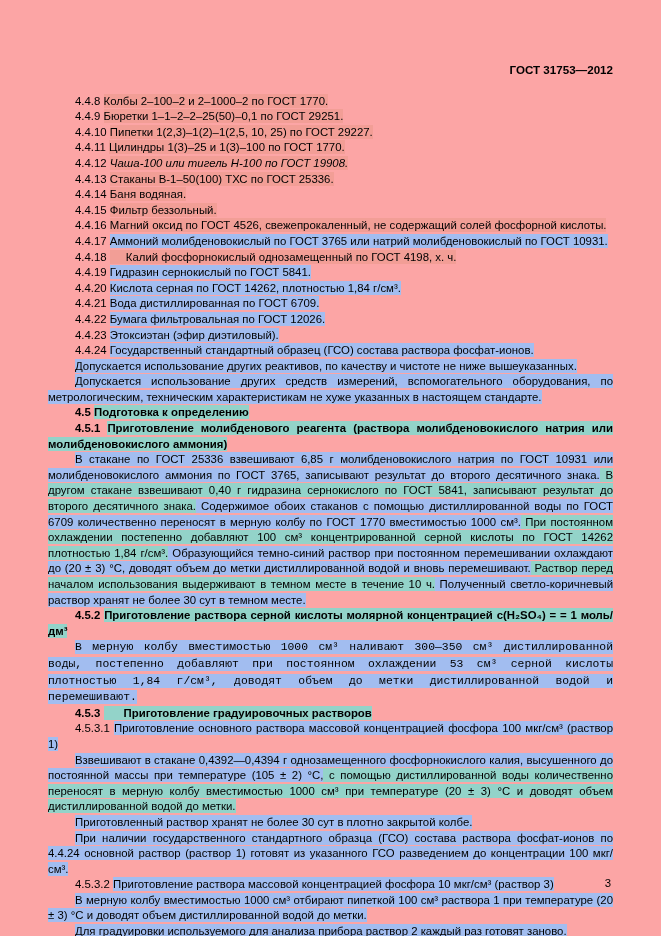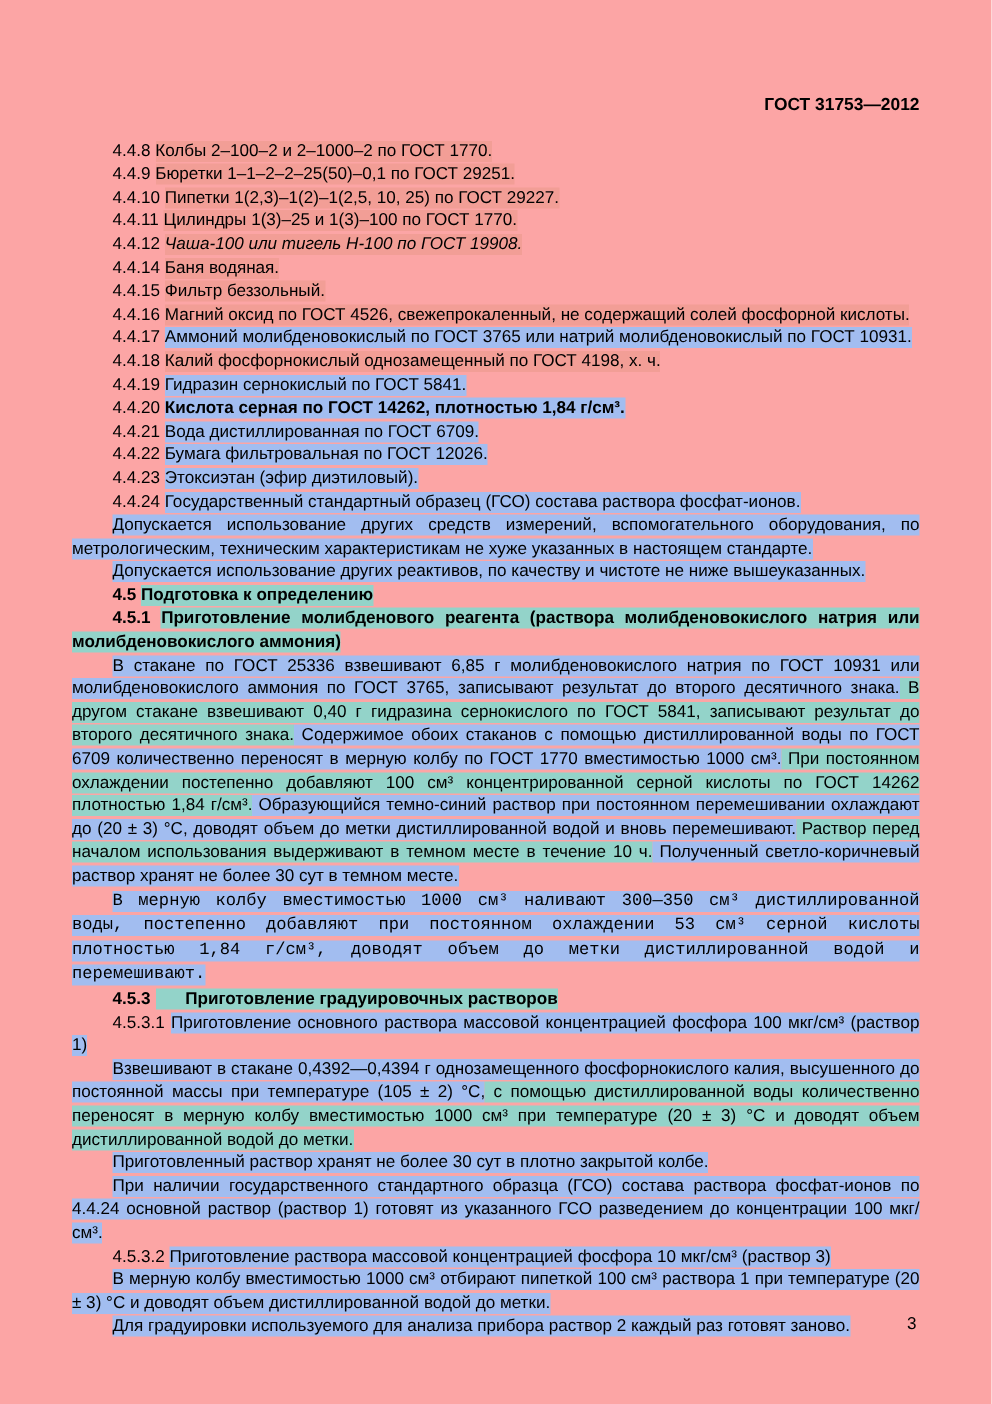--- a/index.html
+++ b/index.html
@@ -50,36 +50,38 @@
 
 <div class="page">
   <div class="doc-header">ГОСТ 31753—2012</div>
 
   <div class="doc-body">
       <p><span>4.4.8 </span><span style="background-color: rgb(242, 158, 150);">Колбы 2–100–2 и 2–1000–2 по ГОСТ 1770.</span></p>
       <p><span>4.4.9 </span><span style="background-color: rgb(242, 158, 150);">Бюретки 1–1–2–2–25(50)–0,1 по ГОСТ 29251.</span></p>
       <p><span>4.4.10 </span><span style="background-color: rgb(242, 158, 150);">Пипетки 1(2,3)–1(2)–1(2,5, 10, 25) по ГОСТ 29227.</span></p>
       <p><span>4.4.11 </span><span style="background-color: rgb(242, 158, 150);">Цилиндры 1(3)–25 и 1(3)–100 по ГОСТ 1770.</span></p>
       <p><span>4.4.12 </span><span style="background-color: rgb(242, 158, 150); font-style: italic;">Чаша-100 или тигель Н-100 по ГОСТ 19908.</span></p>
+      <p><span>4.4.13 </span><span style="background-color: rgb(242, 158, 150);">Стаканы В-1–50(100) ТХС по ГОСТ 25336.</span></p>
       <p><span>4.4.14 </span><span style="background-color: rgb(242, 158, 150);">Баня водяная.</span></p>
       <p><span>4.4.15 </span><span style="background-color: rgb(242, 158, 150);">Фильтр беззольный.</span></p>
       <p><span>4.4.16 </span><span style="background-color: rgb(242, 158, 150);">Магний оксид по ГОСТ 4526, свежепрокаленный, не содержащий солей фосфорной кислоты.</span></p>
       <p><span>4.4.17 </span><span style="background-color: rgb(162, 189, 240);">Аммоний молибденовокислый по ГОСТ 3765 или натрий молибденовокислый по ГОСТ 10931.</span></p>
-      <p><span>4.4.18 </span><span style="background-color: rgb(242, 158, 150);">Калий фосфорнокислый однозамещенный по ГОСТ 4198, х. ч.</span></p>
+      <p><span>4.4.18 </span><span style="background-color: rgb(242, 158, 150); padding-left: 16px;">Калий фосфорнокислый однозамещенный по ГОСТ 4198, х. ч.</span></p>
       <p><span>4.4.19 </span><span style="background-color: rgb(162, 189, 240);">Гидразин сернокислый по ГОСТ 5841.</span></p>
-      <p><span>4.4.20 </span><span style="background-color: rgb(162, 189, 240); font-weight: bold;">Кислота серная по ГОСТ 14262, плотностью 1,84 г/см³.</span></p>
+      <p><span>4.4.20 </span><span style="background-color: rgb(162, 189, 240);">Кислота серная по ГОСТ 14262, плотностью 1,84 г/см³.</span></p>
       <p><span>4.4.21 </span><span style="background-color: rgb(162, 189, 240);">Вода дистиллированная по ГОСТ 6709.</span></p>
       <p><span>4.4.22 </span><span style="background-color: rgb(162, 189, 240);">Бумага фильтровальная по ГОСТ 12026.</span></p>
       <p><span>4.4.23 </span><span style="background-color: rgb(162, 189, 240);">Этоксиэтан (эфир диэтиловый).</span></p>
       <p><span>4.4.24 </span><span style="background-color: rgb(162, 189, 240); margin-top: 40px;">Государственный стандартный образец (ГСО) состава раствора фосфат-ионов.</span></p>
+      <p><span style="background-color: rgb(162, 189, 240);">Допускается использование других реактивов, по качеству и чистоте не ниже вышеуказанных.</span></p>
       <p><span style="background-color: rgb(162, 189, 240);">Допускается использование других средств измерений, вспомогательного оборудования, по метрологическим, техническим характеристикам не хуже указанных в настоящем стандарте.</span></p>
-      <p><span style="background-color: rgb(162, 189, 240);">Допускается использование других реактивов, по качеству и чистоте не ниже вышеуказанных.</span></p>
       <p class="bold"><span>4.5 </span><span style="background-color: rgb(147, 211, 201);">Подготовка к определению</span></p>
       <p class="bold"><span>4.5.1 </span><span style="background-color: rgb(147, 211, 201);">Приготовление молибденового реагента (раствора молибденовокислого натрия или молибденовокислого аммония)</span></p>
       <p><span style="background-color: rgb(162, 189, 240);">В стакане по ГОСТ 25336 взвешивают 6,85 г молибденовокислого натрия по ГОСТ 10931 или молибденовокислого аммония по ГОСТ 3765, записывают результат до второго десятичного знака.</span><span style="background-color: rgb(147, 211, 201);"> В другом стакане взвешивают 0,40 г гидразина сернокислого по ГОСТ 5841, записывают результат до второго десятичного знака.</span><span style="background-color: rgb(162, 189, 240);"> Содержимое обоих стаканов с помощью дистиллированной воды по ГОСТ 6709 количественно переносят в мерную колбу по ГОСТ 1770 вместимостью 1000 см³.</span><span style="background-color: rgb(147, 211, 201);"> При постоянном охлаждении постепенно добавляют 100 см³ концентрированной серной кислоты по ГОСТ 14262 плотностью 1,84 г/см³.</span><span style="background-color: rgb(162, 189, 240);"> Образующийся темно-синий раствор при постоянном перемешивании охлаждают до (20 ± 3) °С, доводят объем до метки дистиллированной водой и вновь перемешивают.</span><span style="background-color: rgb(147, 211, 201);"> Раствор перед началом использования выдерживают в темном месте в течение 10 ч.</span><span style="background-color: rgb(162, 189, 240);"> Полученный светло-коричневый раствор хранят не более 30 сут в темном месте.</span></p>
+      <p class="bold"><span>4.5.2 </span><span style="background-color: rgb(147, 211, 201);">Приготовление раствора серной кислоты молярной концентрацией c(H₂SO₄) = = 1 моль/дм³</span></p>
       <p><span style="background-color: rgb(162, 189, 240); font-family: Liberation Mono, monospace;">В мерную колбу вместимостью 1000 см³ наливают 300—350 см³ дистиллированной воды, постепенно добавляют при постоянном охлаждении 53 см³ серной кислоты плотностью 1,84 г/см³, доводят объем до метки дистиллированной водой и перемешивают.</span></p>
       <p class="bold"><span>4.5.3 </span><span style="background-color: rgb(147, 211, 201); padding-left: 20px;">Приготовление градуировочных растворов</span></p>
       <p><span>4.5.3.1 </span><span style="background-color: rgb(162, 189, 240);">Приготовление основного раствора массовой концентрацией фосфора 100 мкг/см³ (раствор 1)</span></p>
       <p><span style="background-color: rgb(162, 189, 240);">Взвешивают в стакане 0,4392—0,4394 г однозамещенного фосфорнокислого калия, высушенного до постоянной массы при температуре (105 ± 2) °С,</span><span style="background-color: rgb(147, 211, 201);"> с помощью дистиллированной воды количественно переносят в мерную колбу вместимостью 1000 см³ при температуре (20 ± 3) °С и доводят объем дистиллированной водой до метки.</span></p>
       <p><span style="background-color: rgb(162, 189, 240);">Приготовленный раствор хранят не более 30 сут в плотно закрытой колбе.</span></p>
       <p><span style="background-color: rgb(162, 189, 240);">При наличии государственного стандартного образца (ГСО) состава раствора фосфат-ионов по 4.4.24 основной раствор (раствор 1) готовят из указанного ГСО разведением до концентрации 100 мкг/см³.</span></p>
       <p><span>4.5.3.2 </span><span style="background-color: rgb(162, 189, 240);">Приготовление раствора массовой концентрацией фосфора 10 мкг/см³ (раствор 3)</span></p>
       <p><span style="background-color: rgb(162, 189, 240);">В мерную колбу вместимостью 1000 см³ отбирают пипеткой 100 см³ раствора 1 при температуре (20 ± 3) °С и доводят объем дистиллированной водой до метки.</span></p>
       <p><span style="background-color: rgb(162, 189, 240);">Для градуировки используемого для анализа прибора раствор 2 каждый раз готовят заново.</span></p>
     </div>

